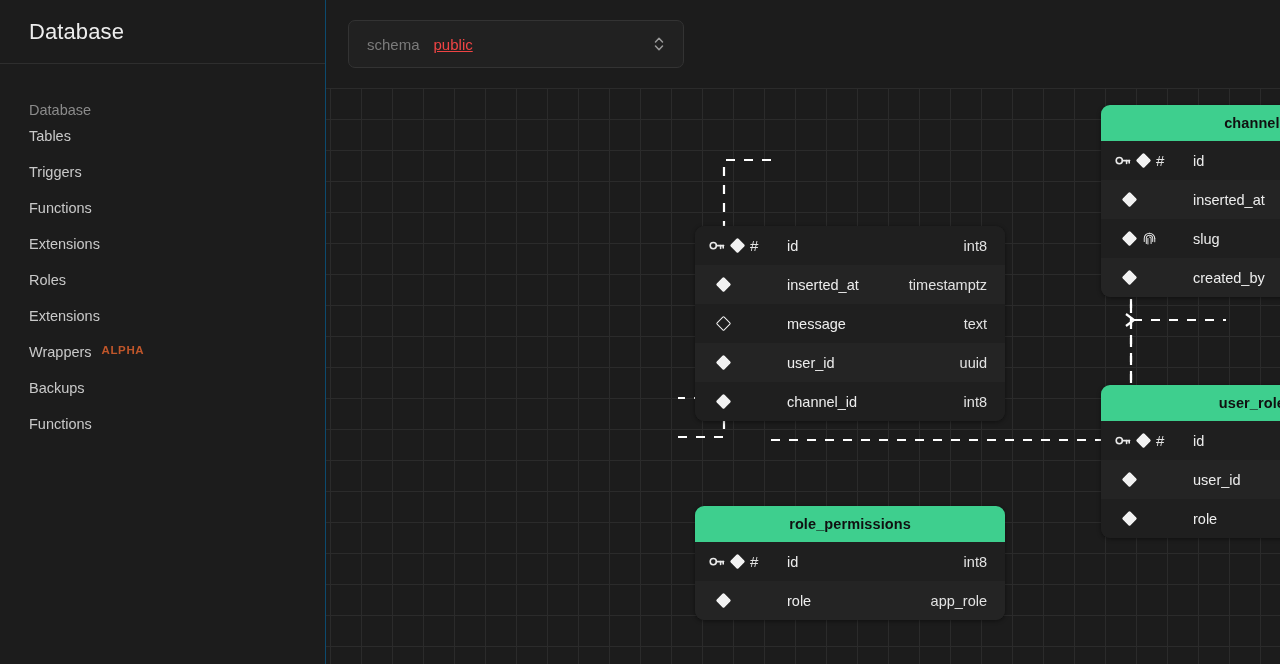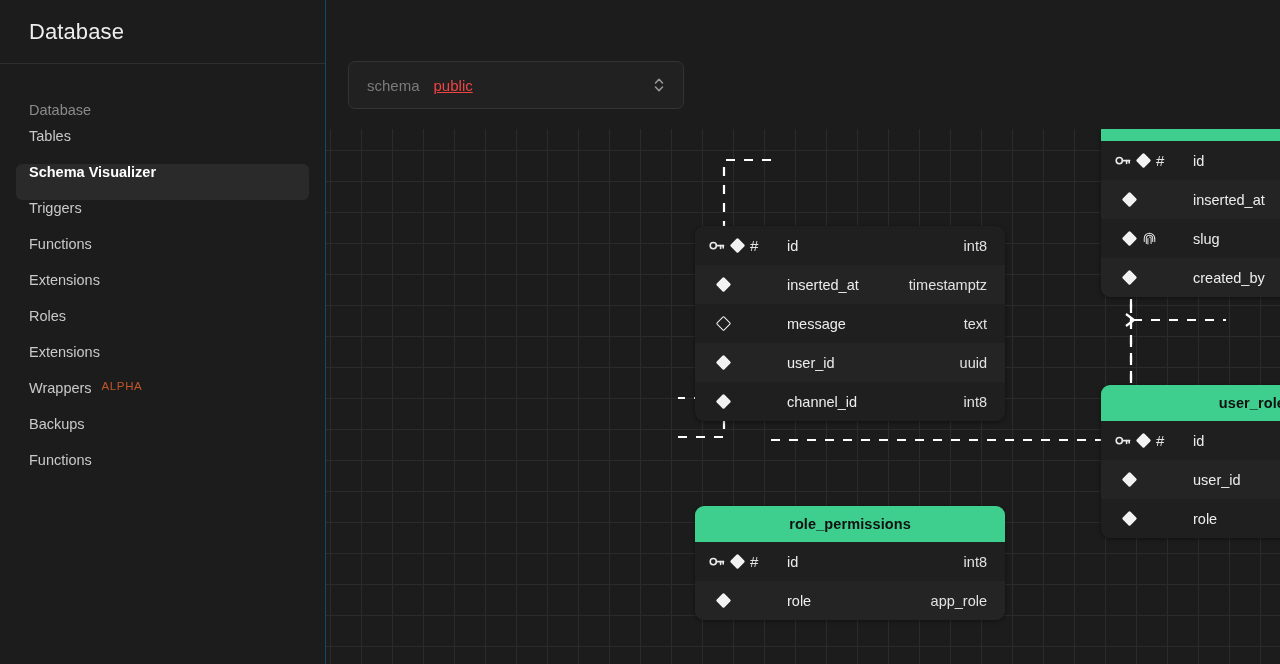--- a/index.html
+++ b/index.html
@@ -39,32 +39,32 @@
     font-size: 14.5px; color: #c9c9c9;
     margin: 0 16px; border-radius: 6px;
     padding-left: 13px;
     cursor: pointer;
   }
   .nav-item.active {
     background: #2a2a2a; color: #fdfdfd; font-weight: 700;
   }
   .badge-alpha {
     color: #c0562a; font-size: 11.5px; letter-spacing: .6px;
-    margin-left: 10px; font-weight: 400;
+    margin-left: 10px; font-weight: 700;
   }
 
   
   .main {
     flex: 1; position: relative; height: 664px;
     background: #1c1c1c; overflow: hidden;
   }
   .toolbar {
     position: absolute; top: 0; left: 0; right: 0; height: 88px;
     background: #1c1c1c; z-index: 30;
-    display: flex; align-items: center; padding-left: 22px; margin-top: 41px;
+    display: flex; align-items: center; padding-left: 22px;
   }
   .schema-select {
     width: 336px; height: 48px;
     background: #212121;
     border: 1px solid #333333;
     border-radius: 7px;
     display: flex; align-items: center;
     padding: 0 16px 0 18px;
     cursor: pointer;
     position: relative;
@@ -142,23 +142,20 @@
 
   <aside class="sidebar">
     <div class="sidebar-header">
       <div class="sidebar-title">Database</div>
     </div>
     <nav class="sidebar-nav">
       <div class="nav-section-label">Database</div>
       <div id="nav-list">
           <div class="nav-item">
             <span>Tables</span>
-          </div>
-          <div class="nav-item active">
-            <span>Schema Visualizer</span>
           </div>
           <div class="nav-item">
             <span>Triggers</span>
           </div>
           <div class="nav-item">
             <span>Functions</span>
           </div>
           <div class="nav-item">
             <span>Extensions</span>
           </div>

